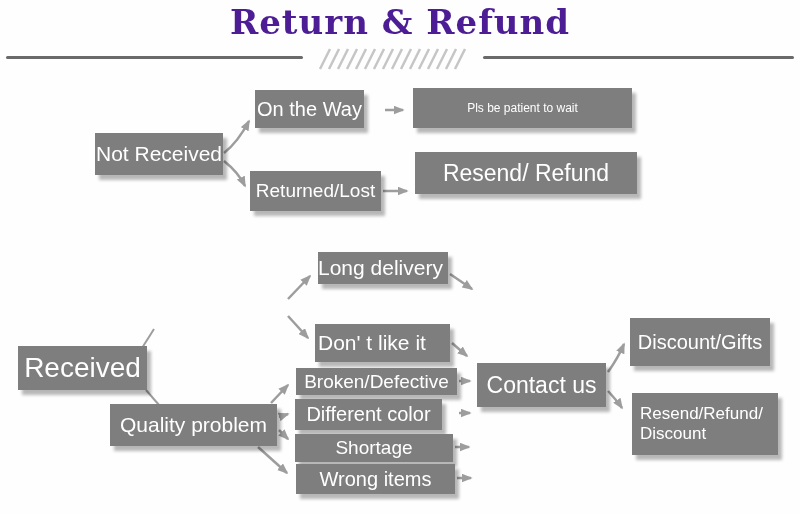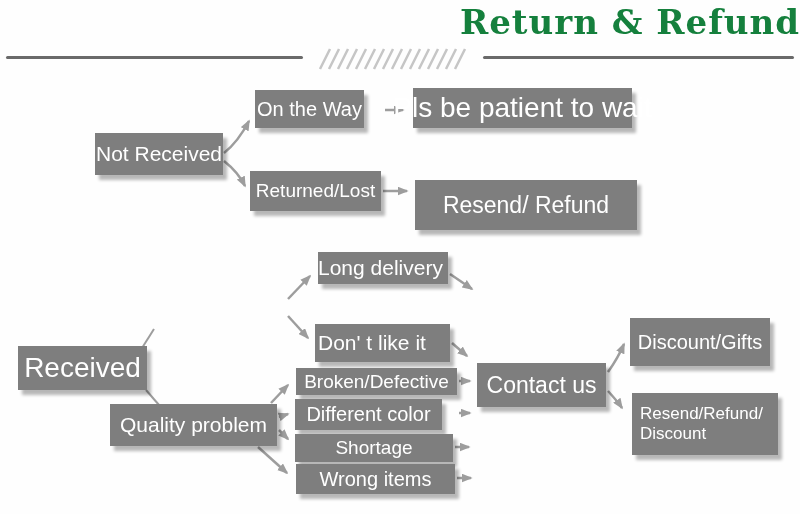--- a/index.html
+++ b/index.html
@@ -7,49 +7,49 @@
     width:800px;height:514px;
     background:#fefefe;
     overflow:hidden;
     position:relative;
     font-family:"Liberation Sans",sans-serif;
   }
   #canvas{position:absolute;inset:0;width:800px;height:514px;}
 
   .page-title{
     position:absolute;left:0;top:2px;width:800px;
-    text-align:right;
+    text-align:center;
     font-family:"DejaVu Serif","Liberation Serif",serif;
     font-weight:bold;
     font-size:34px;
     letter-spacing:1px;
-    color:#15803d;
+    color:#4c1d95;
   }
   .divider{
     position:absolute;top:56px;height:3px;background:#6a6a6a;border-radius:2px;
   }
   .divider.left{left:6px;width:297px;}
   .divider.right{left:483px;width:311px;}
 
   svg.wires{position:absolute;left:0;top:0;pointer-events:none;}
 
   .node{
     position:absolute;
     box-sizing:border-box;
     background:#7e7e7e;
     color:#ffffff;
     display:flex;align-items:center;justify-content:center;
     white-space:nowrap;
     box-shadow:4px 5px 3px rgba(0,0,0,0.28);
   }
   #n-on-the-way   {left:255px;top:90px; width:109px;height:38px;font-size:20px;}
-  #n-pls-wait     {left:413px;top:88px; width:219px;height:40px;font-size:28px;}
+  #n-pls-wait     {left:413px;top:88px; width:219px;height:40px;font-size:12px;}
   #n-not-received {left:95px; top:133px;width:128px;height:42px;font-size:21px;}
   #n-returned-lost{left:250px;top:171px;width:131px;height:40px;font-size:19px;}
-  #n-resend-refund{left:415px;top:180px;width:222px;height:50px;font-size:23px;}
+  #n-resend-refund{left:415px;top:152px;width:222px;height:42px;font-size:23px;}
   #n-not-quality  {left:108px;top:287px;width:179px;height:44px;font-size:20px;}
   #n-long-delivery{left:318px;top:252px;width:130px;height:32px;font-size:21px;justify-content:flex-start;}
   #n-dont-like    {left:315px;top:324px;width:135px;height:38px;font-size:21px;justify-content:flex-start;padding-left:3px;}
   #n-received     {left:18px; top:346px;width:129px;height:44px;font-size:28px;}
   #n-quality      {left:110px;top:404px;width:167px;height:42px;font-size:21px;}
   #n-broken       {left:296px;top:368px;width:161px;height:27px;font-size:19px;}
   #n-diff-color   {left:295px;top:399px;width:147px;height:31px;font-size:20px;}
   #n-shortage     {left:295px;top:434px;width:158px;height:28px;font-size:19px;}
   #n-wrong-items  {left:296px;top:464px;width:159px;height:30px;font-size:20px;}
   #n-contact      {left:477px;top:363px;width:129px;height:44px;font-size:23px;}

